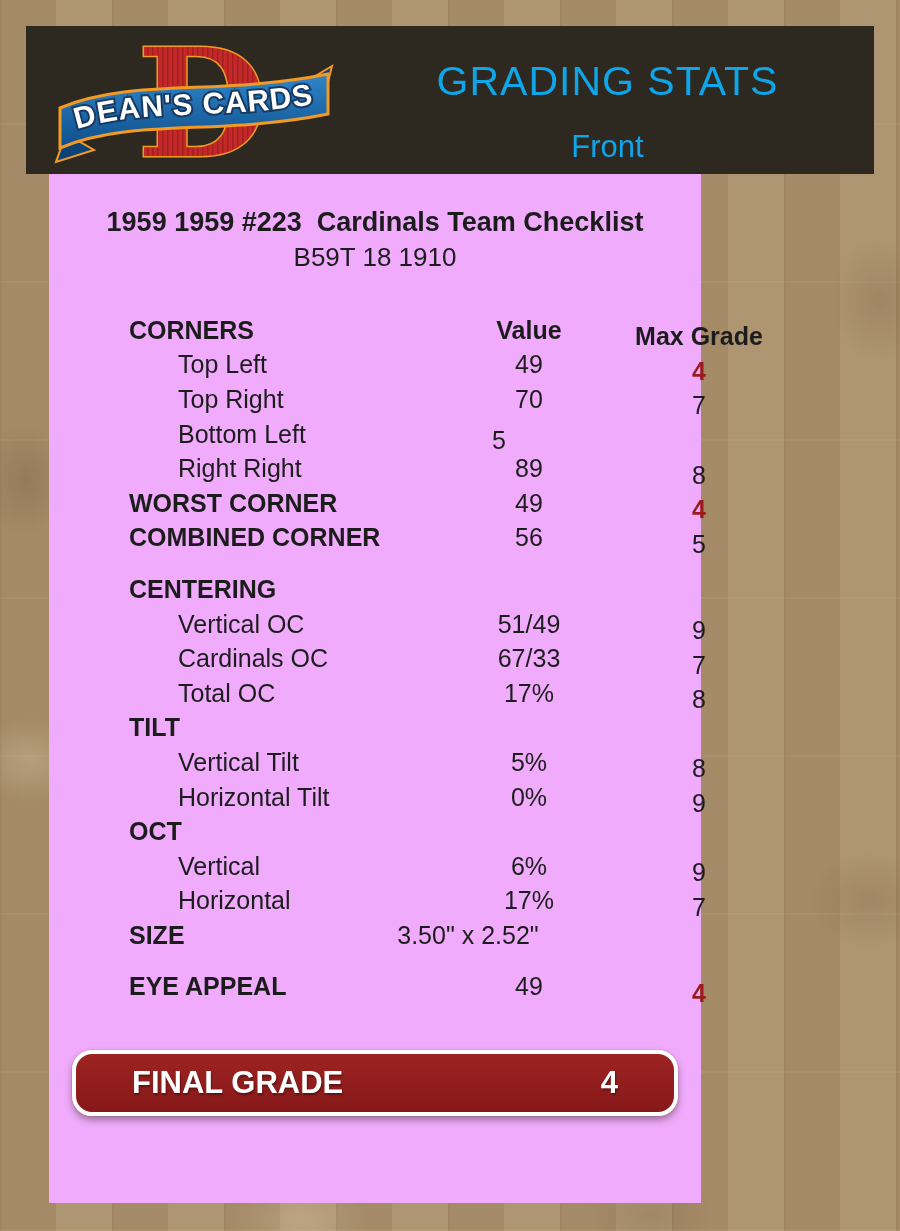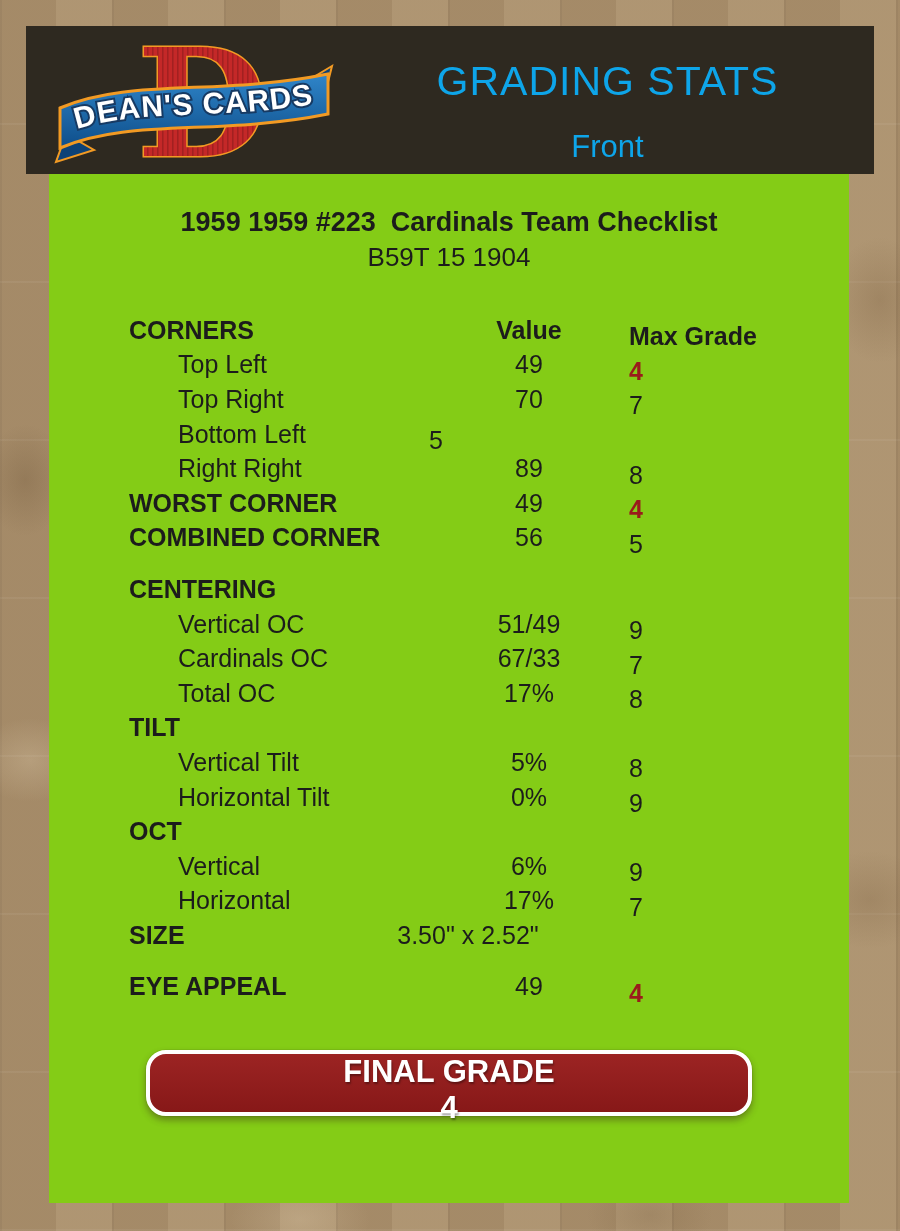--- a/index.html
+++ b/index.html
@@ -27,52 +27,51 @@
     background:#2e2920;display:flex;
   }
   .logo-wrap{position:relative;flex:none;width:315px;height:100%;}
   .logo-svg{position:absolute;left:28px;top:6px;}
   .header-text{flex:1;text-align:center;color:#0ea5e9;padding-top:33px;}
   .header-title{font-size:41px;letter-spacing:1px;line-height:1.1;}
   .header-sub{font-size:31px;margin-top:25px;}
 
   
   .panel{
-    position:absolute;left:49px;top:174px;width:800px;height:1029px;
-    background:#84cc16;color:#1c1c1c;
+    position:absolute;left:49px;top:174px;width:652px;height:1029px;
+    background:#f0abfc;color:#1c1c1c;
   }
   .card-title{margin-top:33px;font-size:27px;font-weight:bold;text-align:center;white-space:pre;}
   .card-code{margin-top:4px;font-size:26px;text-align:center;}
 
   
   .stats-table{margin-top:40px;}
   .t-row{height:34.6px;display:flex;align-items:center;padding-left:80px;font-size:25px;}
   .c-label{width:300px;box-sizing:border-box;flex:none;}
   .c-val{width:200px;text-align:center;flex:none;}
-  .c-grade{width:140px;flex:none;margin-top:13px;}
+  .c-grade{width:140px;text-align:center;flex:none;margin-top:13px;}
   .indent .c-label{padding-left:49px;}
   .bold{font-weight:bold;}
   .red{color:#9a1b1c;font-weight:bold;}
   .gap{margin-top:17px;}
   .shift{position:relative;left:-61px;}
 
   
   .final-grade{
     margin:46px auto 0;
     width:486px;height:58px;
     background:linear-gradient(#9c2423,#871818);
     border:4px solid #ffffff;
     border-radius:20px;
     box-shadow:0 4px 7px rgba(60,45,25,0.45), 0 0 0 1px rgba(0,0,0,0.06);
     display:flex;align-items:center;justify-content:space-between;
     padding:0 56px;box-sizing:content-box;
     color:#ffffff;font-size:31px;font-weight:bold;
     text-shadow:1px 2px 2px rgba(0,0,0,0.35);
     cursor:default;
-    flex-direction:column;
   }
 </style>
 </head>
 <body>
 
 <div class="header-bar">
   <div class="logo-wrap">
     <svg class="logo-svg" width="280" height="140" viewBox="0 0 280 140">
       <defs>
         <pattern id="pins" patternUnits="userSpaceOnUse" width="5" height="5">
@@ -98,21 +97,21 @@
     </svg>
   </div>
   <div class="header-text">
     <div class="header-title">GRADING STATS</div>
     <div class="header-sub">Front</div>
   </div>
 </div>
 
 <div class="panel">
   <div class="card-title">1959 1959 #223  Cardinals Team Checklist</div>
-  <div class="card-code">B59T 15 1904</div>
+  <div class="card-code">B59T 18 1910</div>
 
   <div class="stats-table">
 
     <div class="t-row">
       <span class="c-label bold">CORNERS</span>
       <span class="c-val bold">Value</span>
       <span class="c-grade bold">Max Grade</span>
     </div>
 
     <div class="t-row indent">

